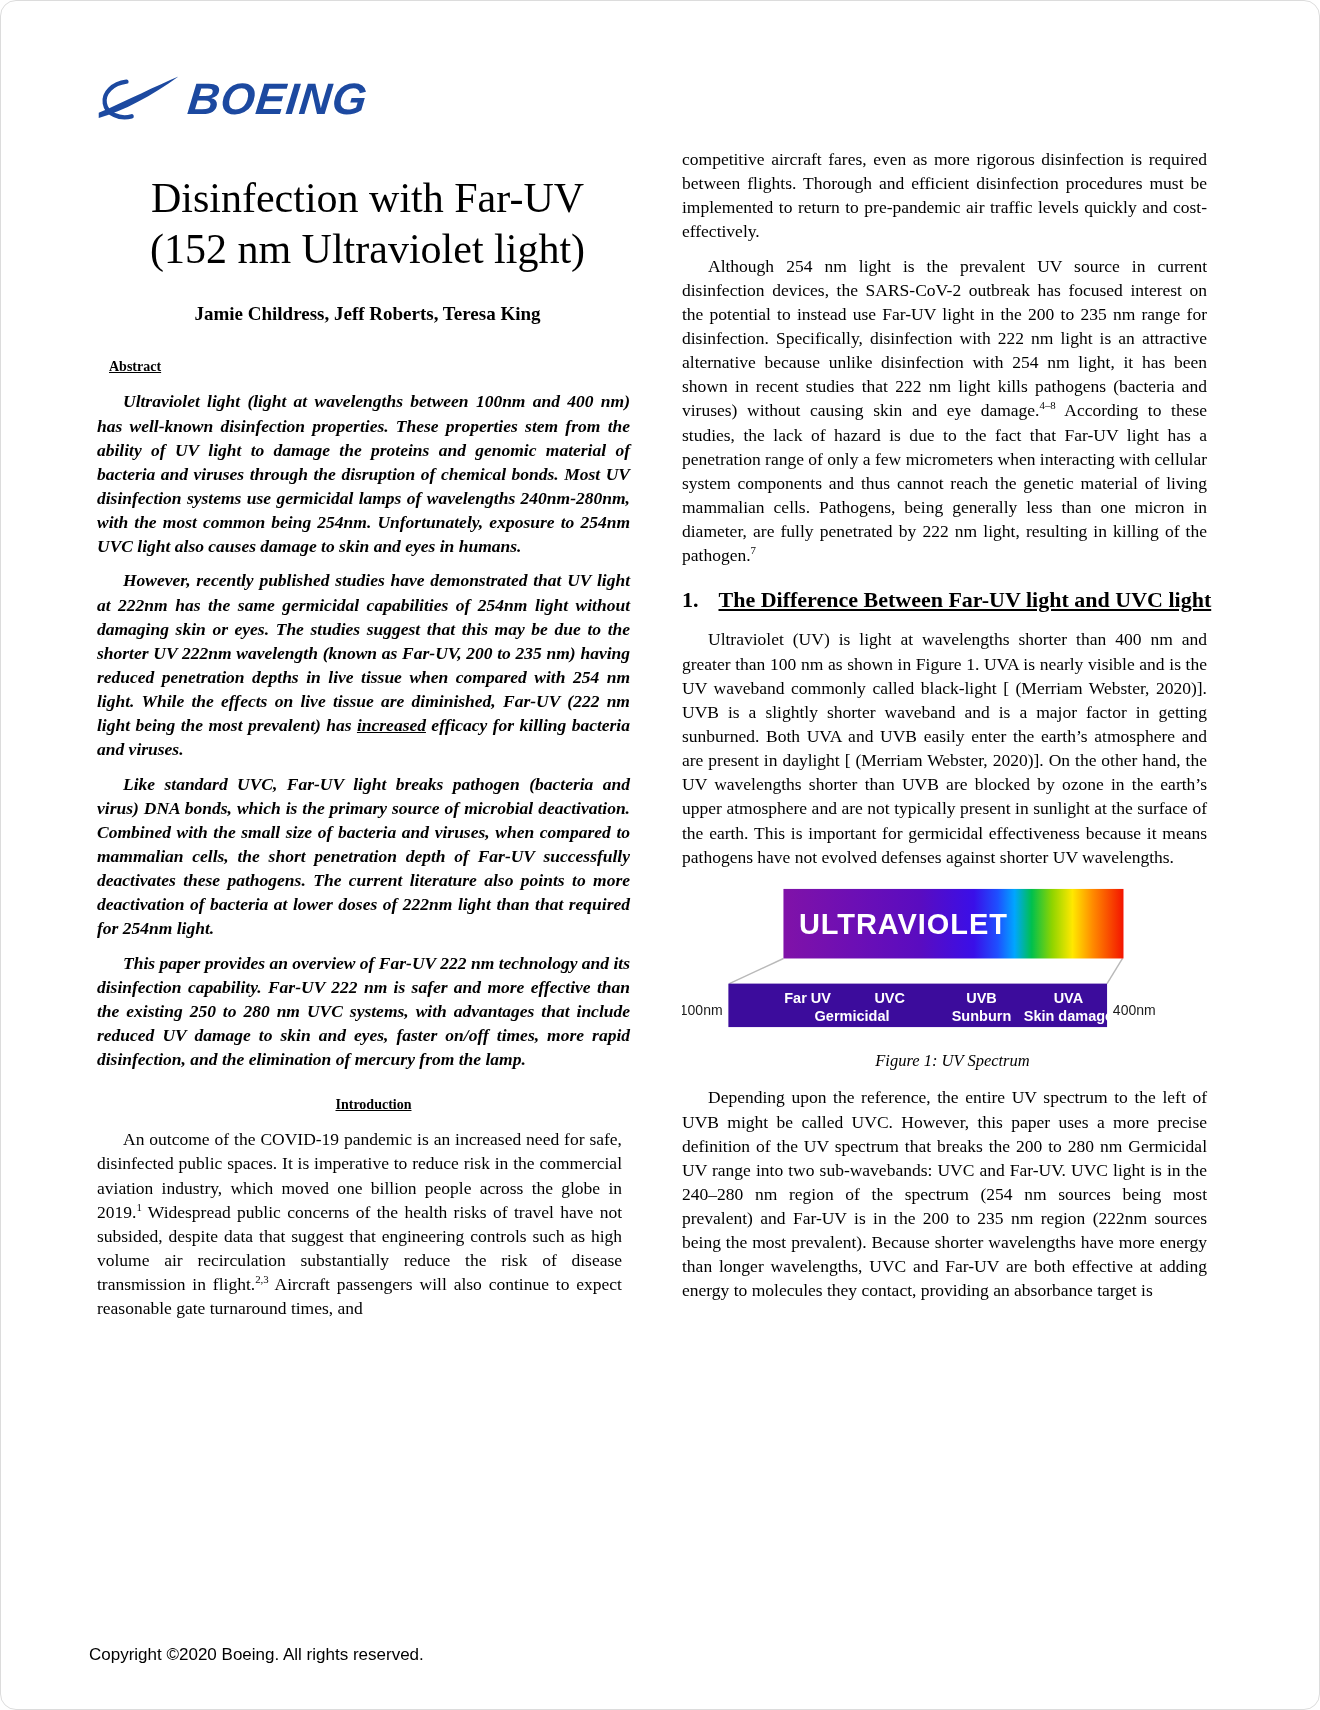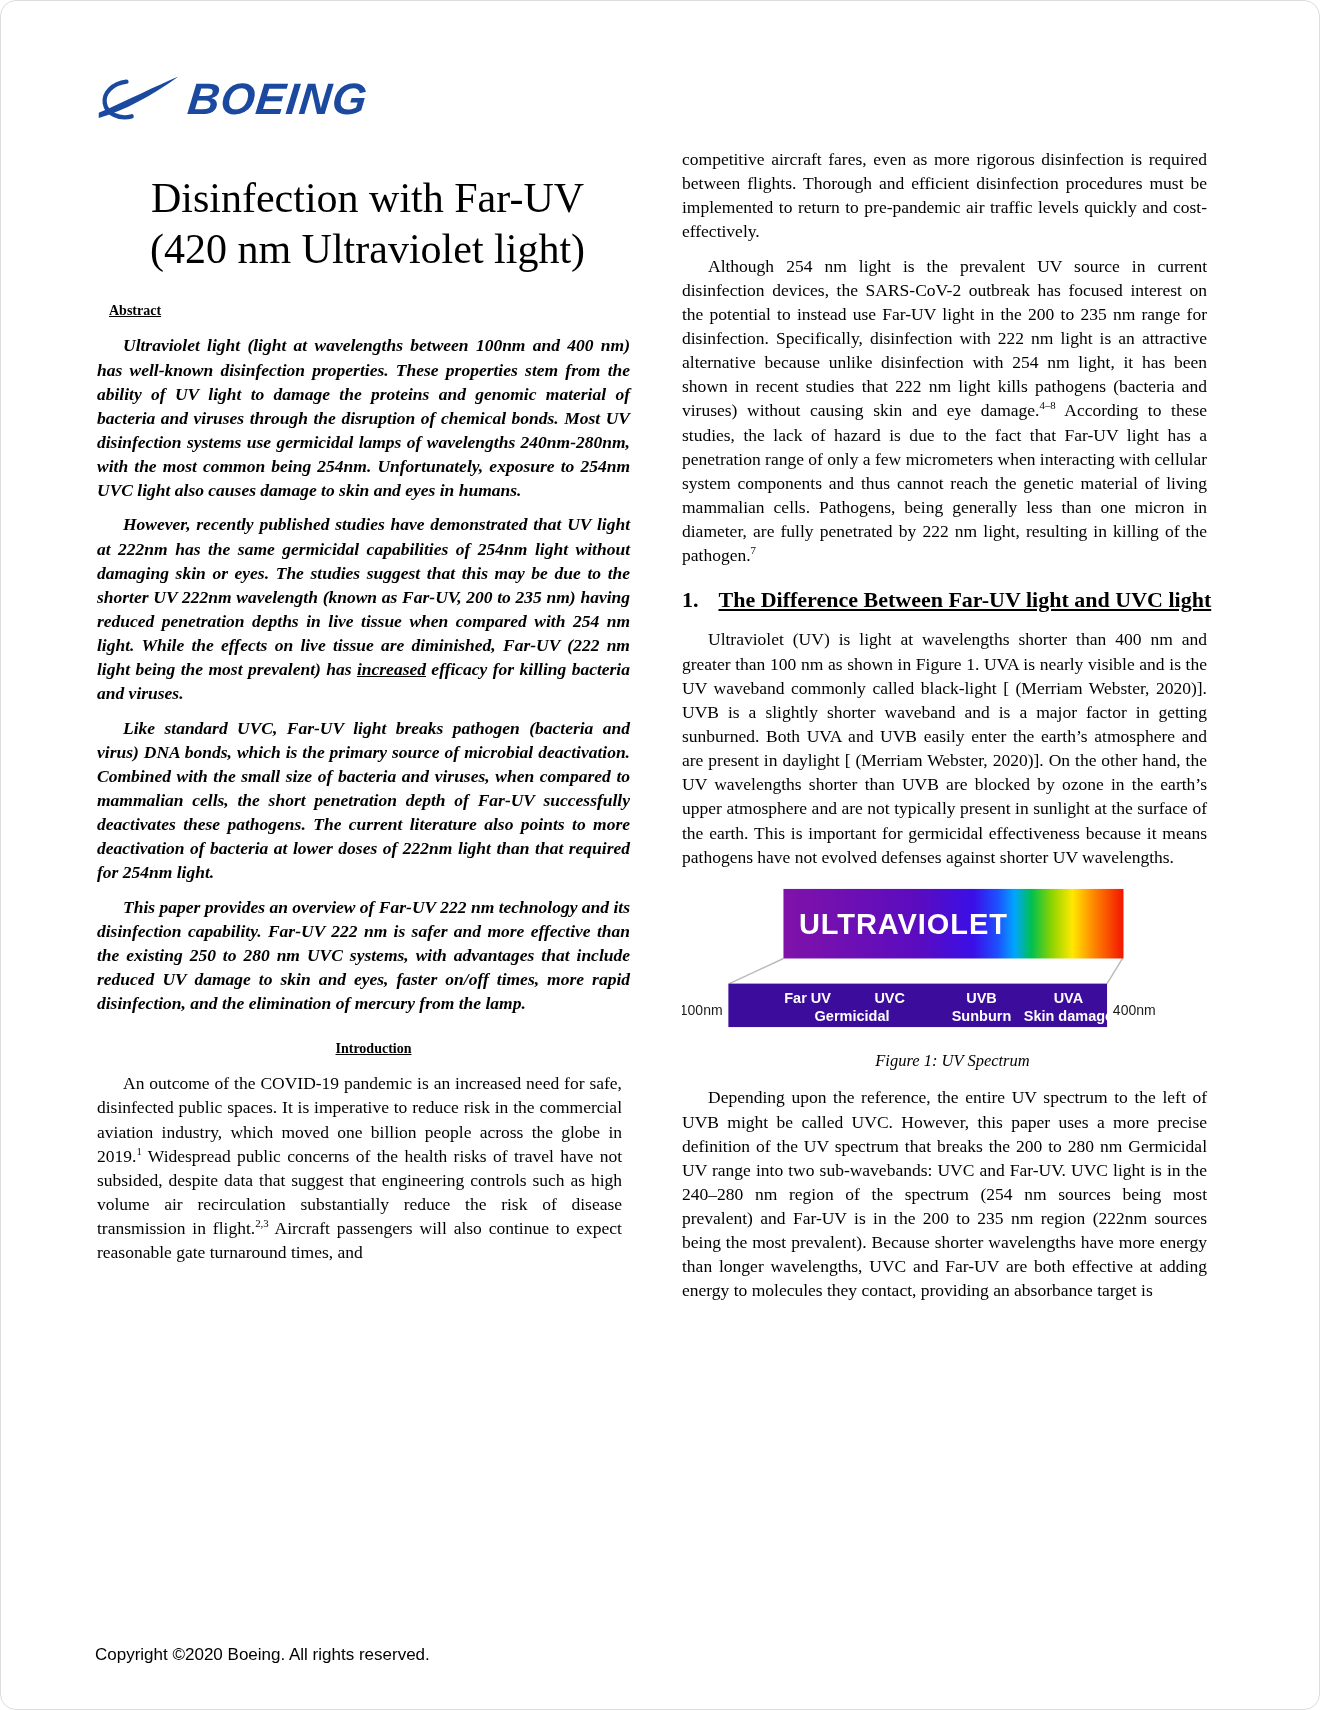--- a/index.html
+++ b/index.html
@@ -91,21 +91,21 @@
   figure svg { width: 100%; height: auto; display: block; }
   figcaption {
     text-align: center;
     font-style: italic;
     font-size: 16.5px;
     margin-top: 10px;
   }
 
   .footer {
     position: absolute;
-    left: 94px;
+    left: 88px;
     bottom: 44px;
     font-family: "Liberation Sans", sans-serif;
     font-size: 17px;
     color: #000;
   }
 </style>
 </head>
 <body>
 
 <div class="page">
@@ -116,23 +116,24 @@
       <path d="M2 52 C30 44 64 26 94 4 C70 14 34 32 2 46 Z" fill="#1c49a0"></path>
     </svg>
     <span class="logo-text">BOEING</span>
   </div>
 
   <div class="columns">
 
     <div class="col">
       <h1 class="title">
         <span>Disinfection with Far-UV</span>
-        <span>(420 nm Ultraviolet light)</span>
+        <span>(152 nm Ultraviolet light)</span>
       </h1>
 
+      <div class="authors">Jamie Childress, Jeff Roberts, Teresa King</div>
 
       <h2 class="h-underline">Abstract</h2>
 
       <p class="abstract-p">Ultraviolet light (light at wavelengths between 100nm and 400 nm) has well-known disinfection properties. These properties stem from the ability of UV light to damage the proteins and genomic material of bacteria and viruses through the disruption of chemical bonds. Most UV disinfection systems use germicidal lamps of wavelengths 240nm-280nm, with the most common being 254nm. Unfortunately, exposure to 254nm UVC light also causes damage to skin and eyes in humans.</p>
 
       <p class="abstract-p"><span>However, recently published studies have demonstrated that UV light at 222nm has the same germicidal capabilities of 254nm light without damaging skin or eyes. The studies suggest that this may be due to the shorter UV 222nm wavelength (known as Far-UV, 200 to 235 nm) having reduced penetration depths in live tissue when compared with 254 nm light. While the effects on live tissue are diminished, Far-UV (222 nm light being the most prevalent) has </span><span class="u">increased</span><span> efficacy for killing bacteria and viruses.</span></p>
 
       <p class="abstract-p">Like standard UVC, Far-UV light breaks pathogen (bacteria and virus) DNA bonds, which is the primary source of microbial deactivation. Combined with the small size of bacteria and viruses, when compared to mammalian cells, the short penetration depth of Far-UV successfully deactivates these pathogens. The current literature also points to more deactivation of bacteria at lower doses of 222nm light than that required for 254nm light.</p>
 
       <p class="abstract-p">This paper provides an overview of Far-UV 222 nm technology and its disinfection capability. Far-UV 222 nm is safer and more effective than the existing 250 to 280 nm UVC systems, with advantages that include reduced UV damage to skin and eyes, faster on/off times, more rapid disinfection, and the elimination of mercury from the lamp.</p>

